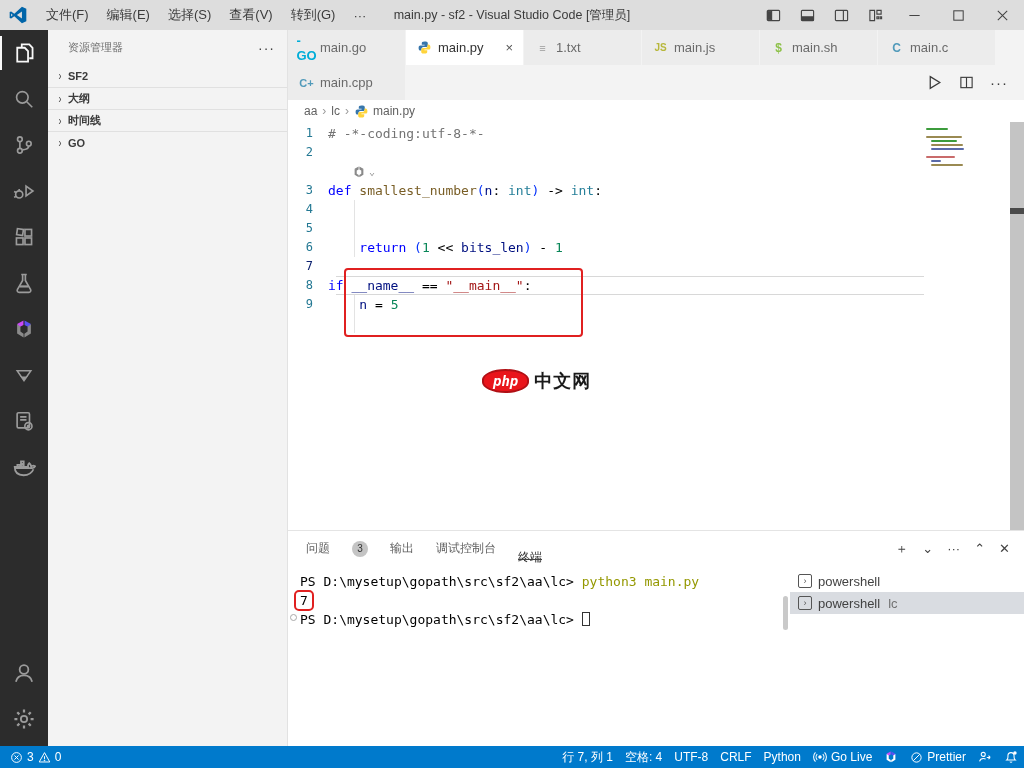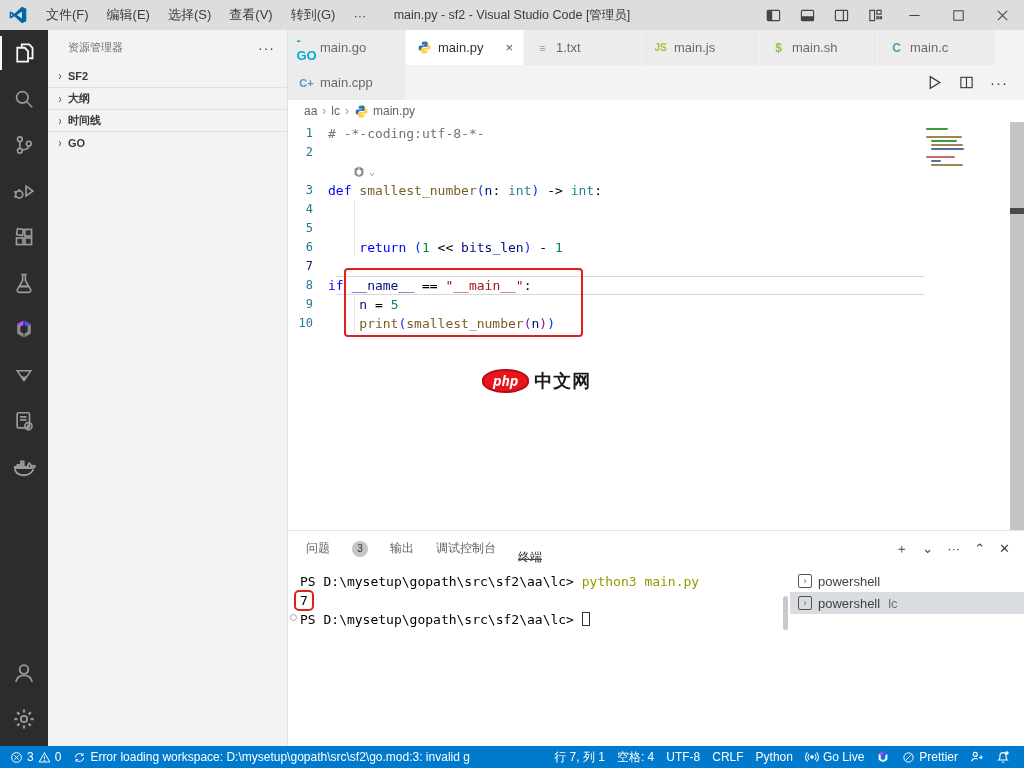--- a/index.html
+++ b/index.html
@@ -92,21 +92,21 @@
   .term-list { width:234px; flex:none; padding-top:4px; }
   .term-item { height:22px; display:flex; align-items:center; gap:6px; padding-left:8px; font-size:13px; color:#424242; }
   .term-item.selected { background:#d9dce1; }
   .term-item .ticon2 { width:14px; height:14px; border:1.2px solid #555; border-radius:2px; display:flex; align-items:center; justify-content:center; font-size:9px; color:#555; }
   .term-item .suffix { color:#717171; margin-left:2px; }
 
   
   .statusbar { height:22px; flex:none; background:#007acc; color:#fff; display:flex; align-items:center; font-size:12px; }
   .sb-item { display:flex; align-items:center; gap:4px; padding:0 6px; height:100%; white-space:nowrap; }
   .sb-left { display:flex; align-items:center; height:100%; padding-left:4px; }
-  .sb-right { margin-left:auto; display:flex; height:100%; padding-right:8px; }
+  .sb-right { margin-left:auto; display:flex; height:100%; }
   svg { display:block; }
 </style>
 </head>
 <body>
 
 <div class="window">
 
   <div class="titlebar">
     <svg class="vscode-logo" viewBox="0 0 16 16">
       <path fill="#0065A9" d="M11.5 0.6 4.7 6.9 1.9 4.8 0.6 5.4v5.2l1.3.6 2.8-2.1 6.8 6.3 3.9-1.9V2.5L11.5.6zM1.9 9.4V6.6l1.4 1.4-1.4 1.4zm9.6 1.7L7 8l4.5-3.1v6.2z"></path>
@@ -372,21 +372,20 @@
               </span>
               <span class="chev">⌄</span>
             </div>
             <div class="cline"><span class="ln">3</span><span class="ctext"><span class="tok-kw">def </span><span class="tok-fn">smallest_number</span><span class="tok-p1">(</span><span class="tok-vr">n</span><span class="tok-fg">: </span><span class="tok-ty">int</span><span class="tok-p1">)</span><span class="tok-fg"> -&gt; </span><span class="tok-ty">int</span><span class="tok-fg">:</span></span></div>
             <div class="cline"><span class="ln">4</span></div>
             <div class="cline"><span class="ln">5</span></div>
             <div class="cline"><span class="ln">6</span><span class="ctext"><span class="tok-fg">    </span><span class="tok-kw">return</span><span class="tok-fg"> </span><span class="tok-p1">(</span><span class="tok-nm">1</span><span class="tok-fg"> &lt;&lt; </span><span class="tok-vr">bits_len</span><span class="tok-p1">)</span><span class="tok-fg"> - </span><span class="tok-nm">1</span></span></div>
             <div class="cline"><span class="ln cur">7</span><span class="ctext"></span></div>
             <div class="cline"><span class="ln">8</span><span class="ctext"><span class="tok-kw">if </span><span class="tok-vr">__name__</span><span class="tok-fg"> == </span><span class="tok-st">"__main__"</span><span class="tok-fg">:</span></span></div>
             <div class="cline"><span class="ln">9</span><span class="ctext"><span class="tok-fg">    </span><span class="tok-vr">n</span><span class="tok-fg"> = </span><span class="tok-nm">5</span></span></div>
-            <div class="cline"><span class="ln">10</span><span class="ctext"><span class="tok-fg">    </span><span class="tok-fn">print</span><span class="tok-p1">(</span><span class="tok-fn">smallest_number</span><span class="tok-p2">(</span><span class="tok-vr">n</span><span class="tok-p2">)</span><span class="tok-p1">)</span></span></div>
           </div>
         <div class="indent-guide" style="top:78px;height:57px;"></div>
         <div class="indent-guide" style="top:173px;height:38px;"></div>
         <div class="anno-box" style="left:56px;top:146px;width:239px;height:69px;"></div>
 
         <div class="watermark" style="left:194px;top:247px;">
           <span class="wm-badge">php</span>
           <span class="wm-text">中文网</span>
         </div>
 
@@ -465,29 +464,20 @@
           <span>3</span>
 <span>
             <svg width="13" height="13" viewBox="0 0 16 16" fill="none" stroke="#fff" stroke-width="1.2">
               <path d="M8 2 14.5 13.5h-13z"></path>
               <path d="M8 6.4v3.4"></path>
               <circle cx="8" cy="11.6" r="0.5" fill="#fff"></circle>
             </svg>
           </span>
           <span>0</span>
         </div>
-        <div class="sb-item">
-          <span>
-            <svg width="13" height="13" viewBox="0 0 16 16" fill="none" stroke="#fff" stroke-width="1.2">
-              <path d="M13 8a5 5 0 0 1-9.2 2.7M3 8a5 5 0 0 1 9.2-2.7"></path>
-              <path d="M12.4 2.6v2.8H9.6M3.6 13.4v-2.8h2.8"></path>
-            </svg>
-          </span>
-          <span>Error loading workspace: D:\mysetup\gopath\src\sf2\go.mod:3: invalid g</span>
-        </div>
       </div>
     <div class="sb-right" id="sb-right">
         <div class="sb-item">
           <span>行 7, 列 1</span>
         </div>
         <div class="sb-item">
           <span>空格: 4</span>
         </div>
         <div class="sb-item">
           <span>UTF-8</span>

